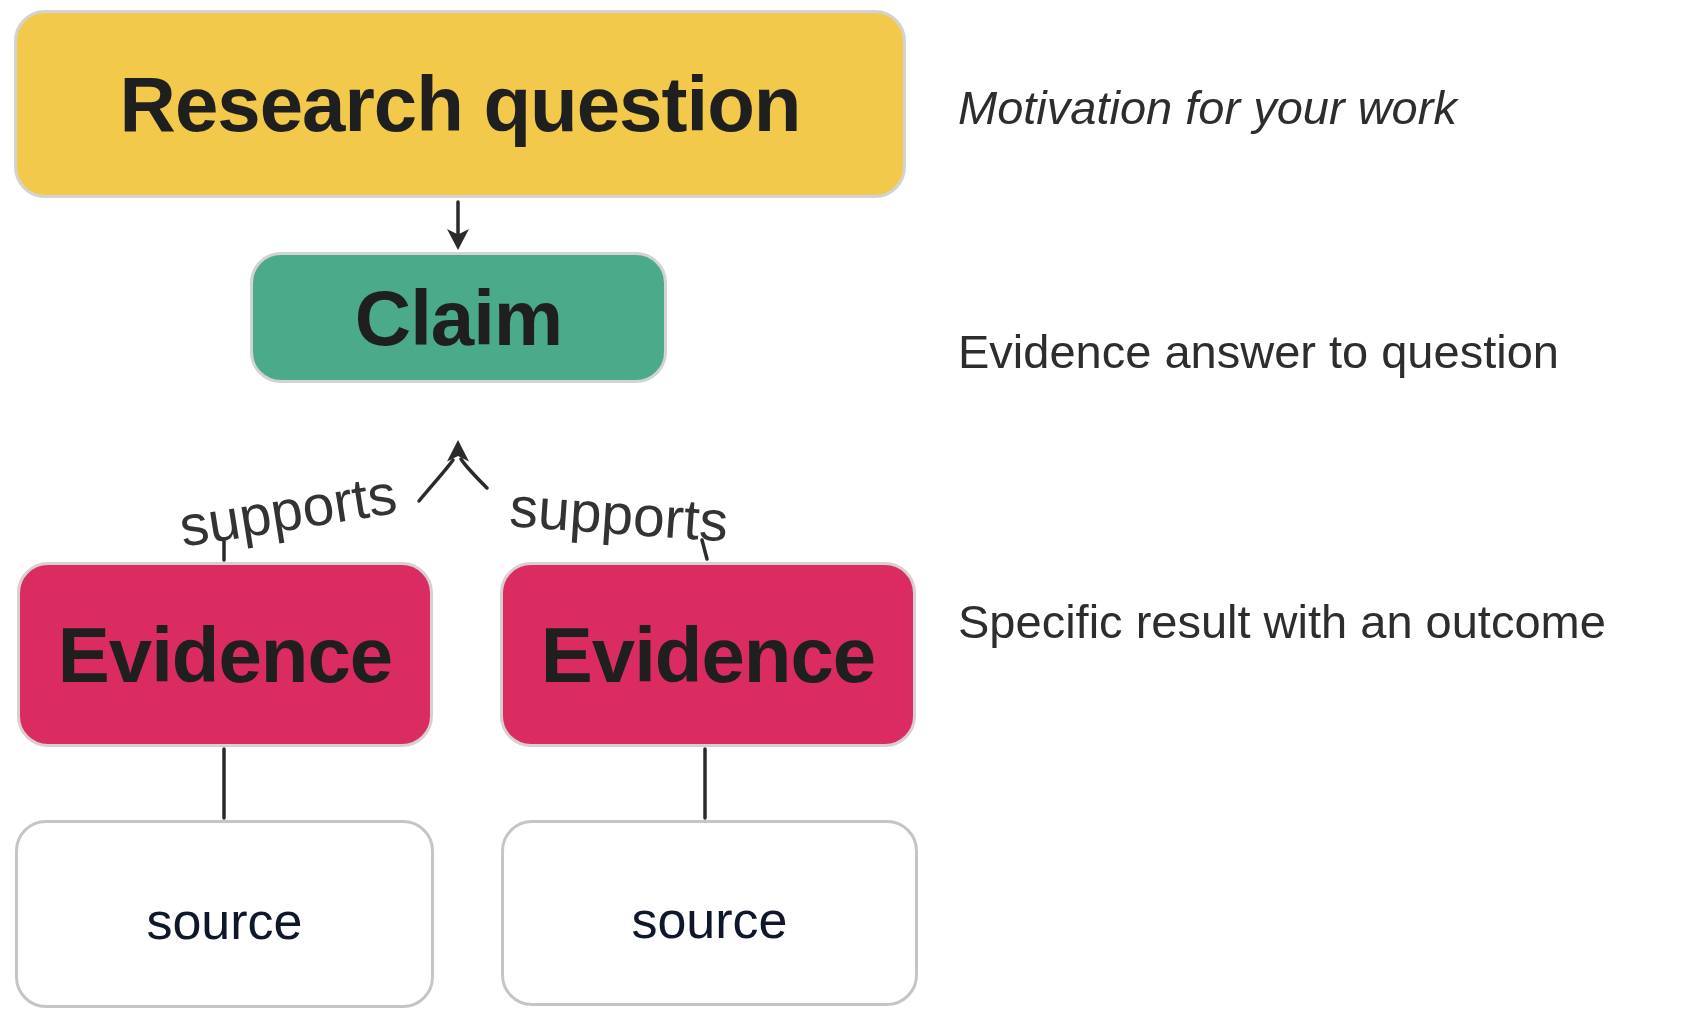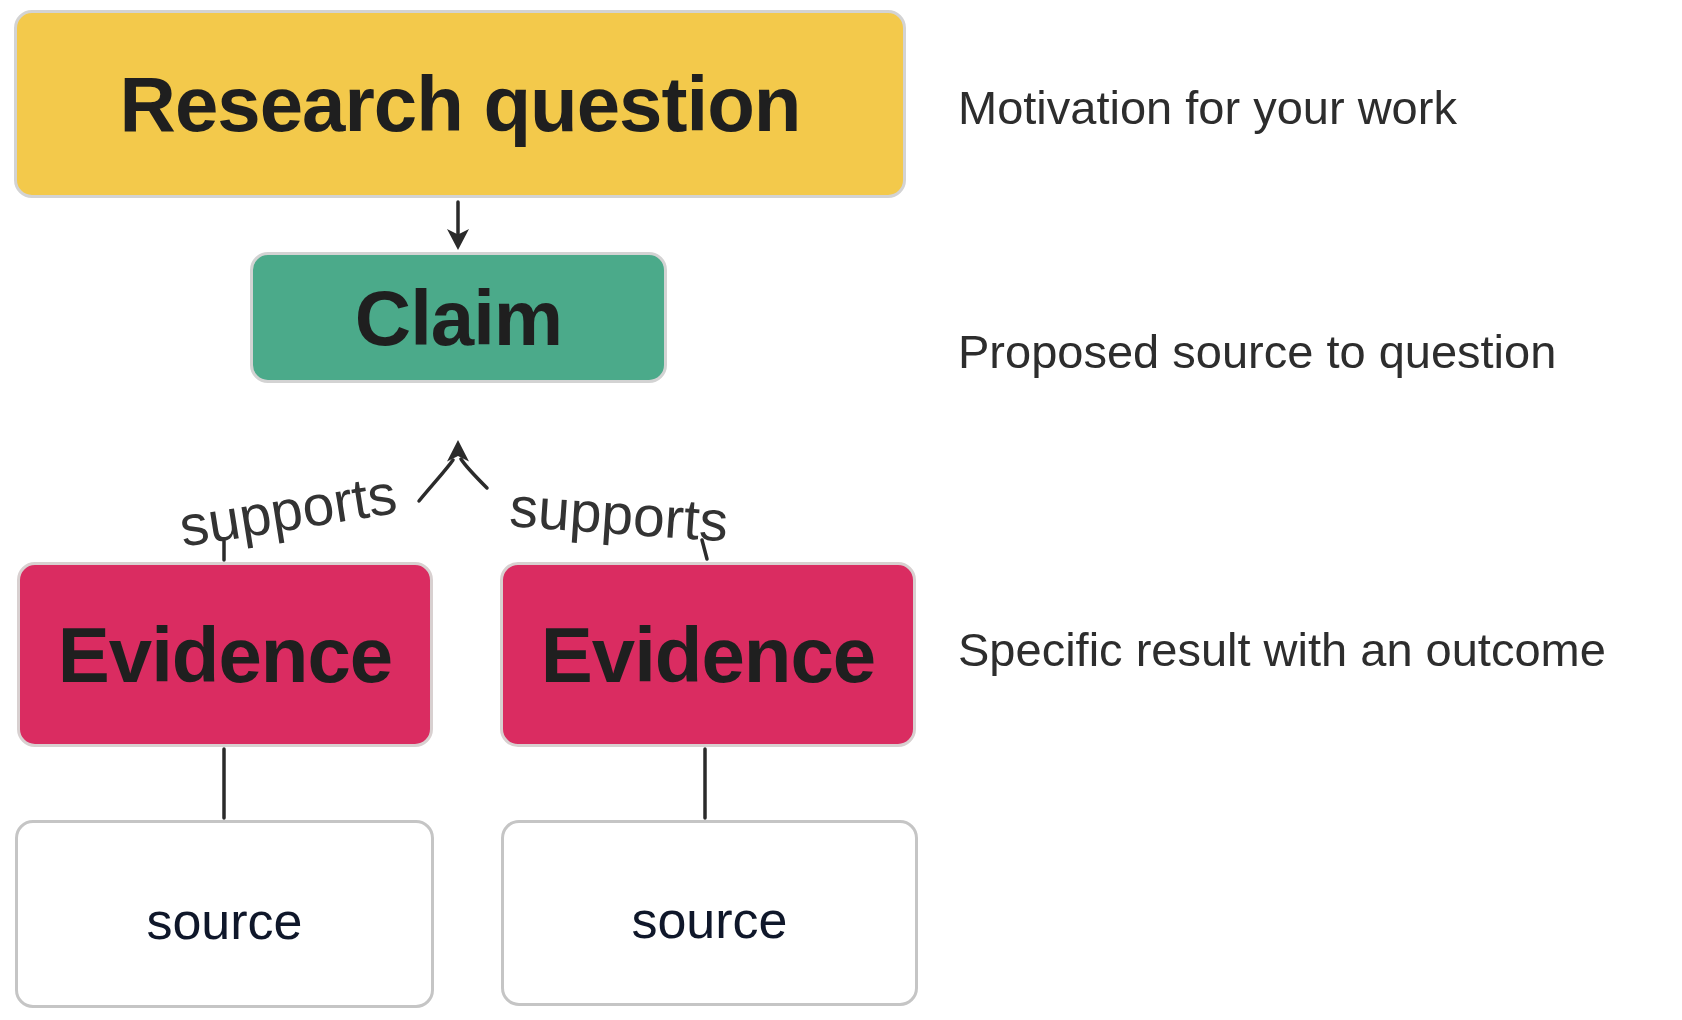--- a/index.html
+++ b/index.html
@@ -9,21 +9,21 @@
     height: 1020px;
     overflow: hidden;
     background: #ffffff;
     font-family: "Liberation Sans", "DejaVu Sans", sans-serif;
   }
   .node {
     position: absolute;
     display: flex;
     align-items: center;
     justify-content: center;
-    border-radius: 18px;
+    border-radius: 31px;
     box-sizing: border-box;
     text-align: center;
   }
   .node .label {
     font-weight: 700;
     font-size: 78px;
     letter-spacing: -1px;
     color: #1f1f1f;
     line-height: 1;
     white-space: nowrap;
@@ -53,23 +53,23 @@
   .edge-label-left  { left: 163px; top: 482px; transform: rotate(-9deg); }
   .edge-label-right { left: 494px; top: 486px; transform: rotate(4deg); }
   .annotation {
     position: absolute;
     left: 958px;
     font-size: 47px;
     color: #2d2d2d;
     line-height: 60px;
     white-space: nowrap;
   }
-  .annotation-research { top: 78px; }
+  .annotation-research { top: 78px; font-style: italic; }
   .annotation-claim    { top: 322px; }
-  .annotation-evidence { top: 620px; }
+  .annotation-evidence { top: 592px; }
   .annotation-source   { top: 900px; }
   #connectors {
     position: absolute;
     left: 0; top: 0;
     width: 1682px; height: 1020px;
     pointer-events: none;
   }
   #connectors path, #connectors line {
     stroke: #2b2b2b;
     stroke-width: 3.5;
@@ -124,16 +124,16 @@
   </div>
 
   <div class="node node-source-right">
     <span class="label">source</span>
   </div>
 
   <div class="edge-label edge-label-left">supports</div>
   <div class="edge-label edge-label-right">supports</div>
 
   <div class="annotation annotation-research">Motivation for your work</div>
-  <div class="annotation annotation-claim">Proposed source to question</div>
+  <div class="annotation annotation-claim">Evidence answer to question</div>
   <div class="annotation annotation-evidence">Specific result with an outcome</div>
 
 </div>
 
 </body></html>

